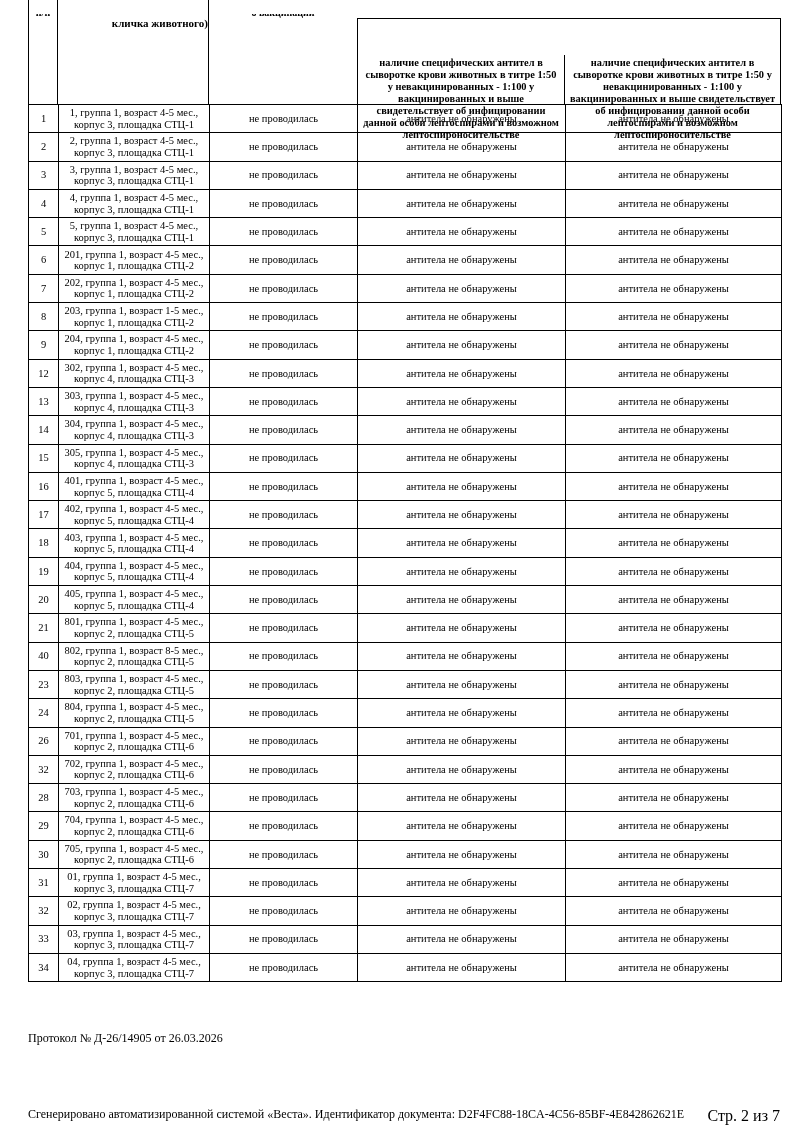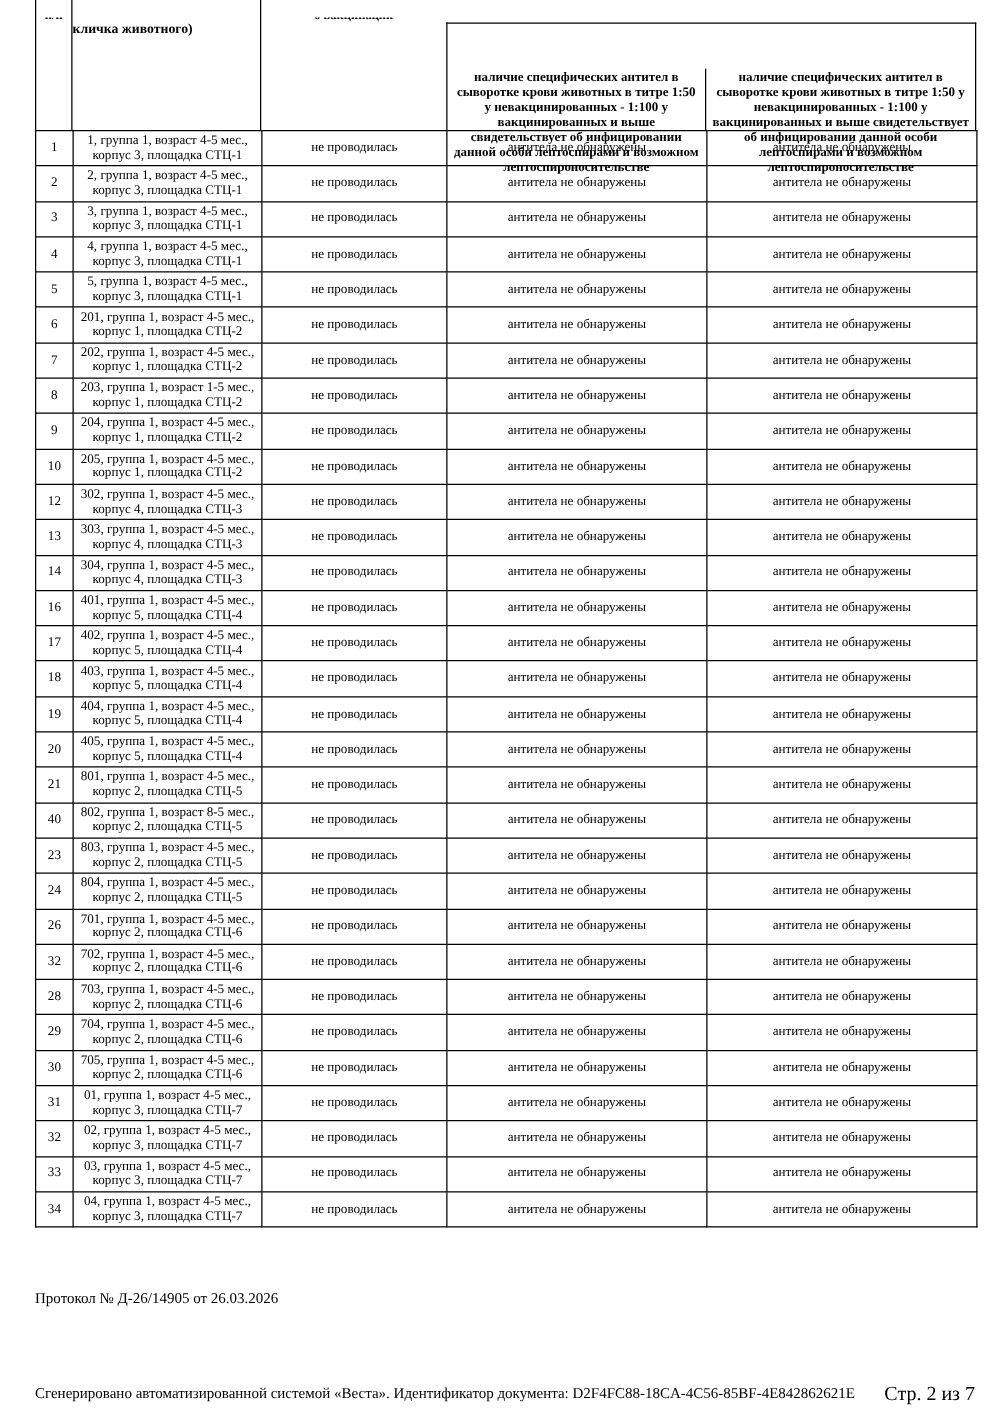--- a/index.html
+++ b/index.html
@@ -24,21 +24,21 @@
     display:flex;
   }
   .rescell {
     box-sizing:border-box; width:208px; padding:2px 4px 0 4px;
     font-weight:bold; font-size:10.4px; line-height:12px; text-align:center;margin-top:36px;
   }
   .rescell.first { border-right:1.2px solid #000; }
   .rescell.second { width:216px; }
   .h-label {
     position:absolute; top:17px; left:0; right:0;
-    text-align:left; font-weight:bold; font-size:11px; line-height:12px;
+    text-align:right; font-weight:bold; font-size:11px; line-height:12px;
   }
   .clip { position:absolute; left:0; right:0; overflow:hidden; text-align:center;
           font-weight:bold; font-size:10px; }
   .clip span { display:block; margin-top:-7px; line-height:12px; }
   .clip-num  { top:14px; height:5px; }
   .clip-vacc { top:14px; height:6px; }
 
   
   table.grid {
     border-collapse:collapse; table-layout:fixed; width:753px;
@@ -177,30 +177,20 @@
           <td>9</td>
           <td>
             <span>204, группа 1, возраст 4-5 мес.,</span><br>
             <span>корпус 1, площадка СТЦ-2</span>
           </td>
           <td>не проводилась</td>
           <td>антитела не обнаружены</td>
           <td>антитела не обнаружены</td>
         </tr>
           <tr>
-          <td>10</td>
-          <td>
-            <span>205, группа 1, возраст 4-5 мес.,</span><br>
-            <span>корпус 1, площадка СТЦ-2</span>
-          </td>
-          <td>не проводилась</td>
-          <td>антитела не обнаружены</td>
-          <td>антитела не обнаружены</td>
-        </tr>
-          <tr>
           <td>12</td>
           <td>
             <span>302, группа 1, возраст 4-5 мес.,</span><br>
             <span>корпус 4, площадка СТЦ-3</span>
           </td>
           <td>не проводилась</td>
           <td>антитела не обнаружены</td>
           <td>антитела не обнаружены</td>
         </tr>
           <tr>
@@ -210,20 +200,30 @@
             <span>корпус 4, площадка СТЦ-3</span>
           </td>
           <td>не проводилась</td>
           <td>антитела не обнаружены</td>
           <td>антитела не обнаружены</td>
         </tr>
           <tr>
           <td>14</td>
           <td>
             <span>304, группа 1, возраст 4-5 мес.,</span><br>
+            <span>корпус 4, площадка СТЦ-3</span>
+          </td>
+          <td>не проводилась</td>
+          <td>антитела не обнаружены</td>
+          <td>антитела не обнаружены</td>
+        </tr>
+          <tr>
+          <td>15</td>
+          <td>
+            <span>305, группа 1, возраст 4-5 мес.,</span><br>
             <span>корпус 4, площадка СТЦ-3</span>
           </td>
           <td>не проводилась</td>
           <td>антитела не обнаружены</td>
           <td>антитела не обнаружены</td>
         </tr>
           <tr>
           <td>16</td>
           <td>
             <span>401, группа 1, возраст 4-5 мес.,</span><br>

